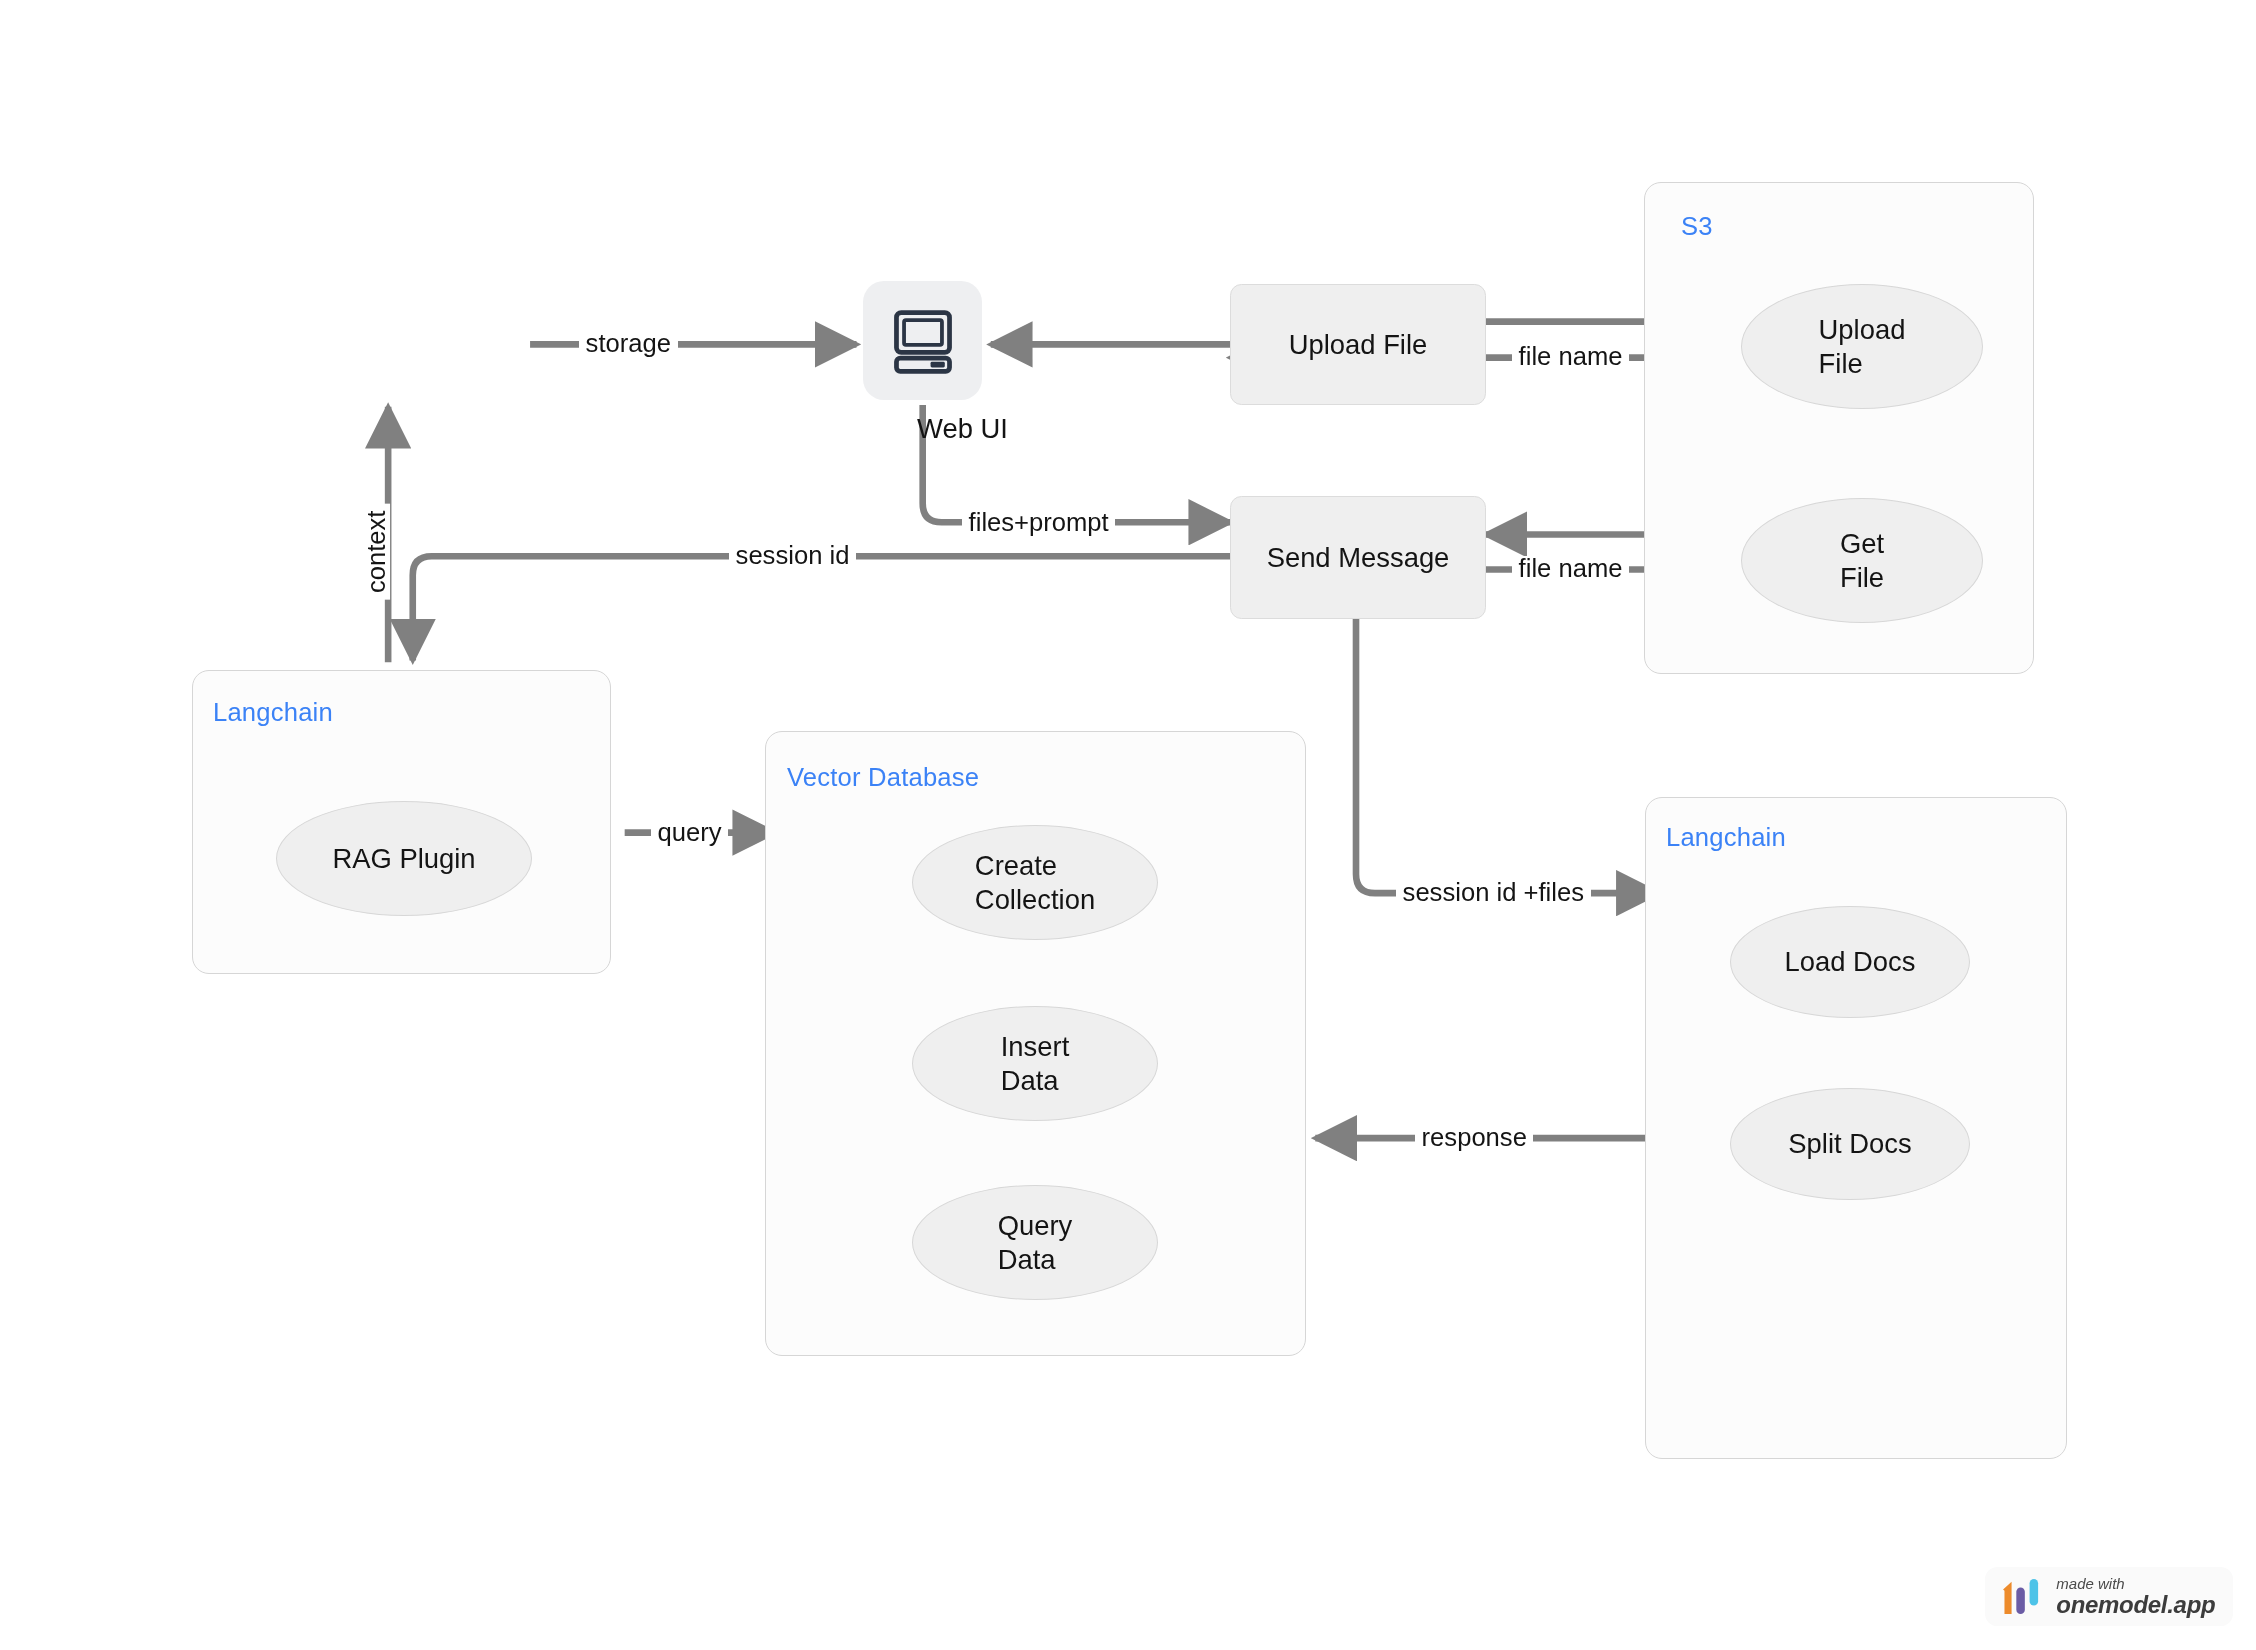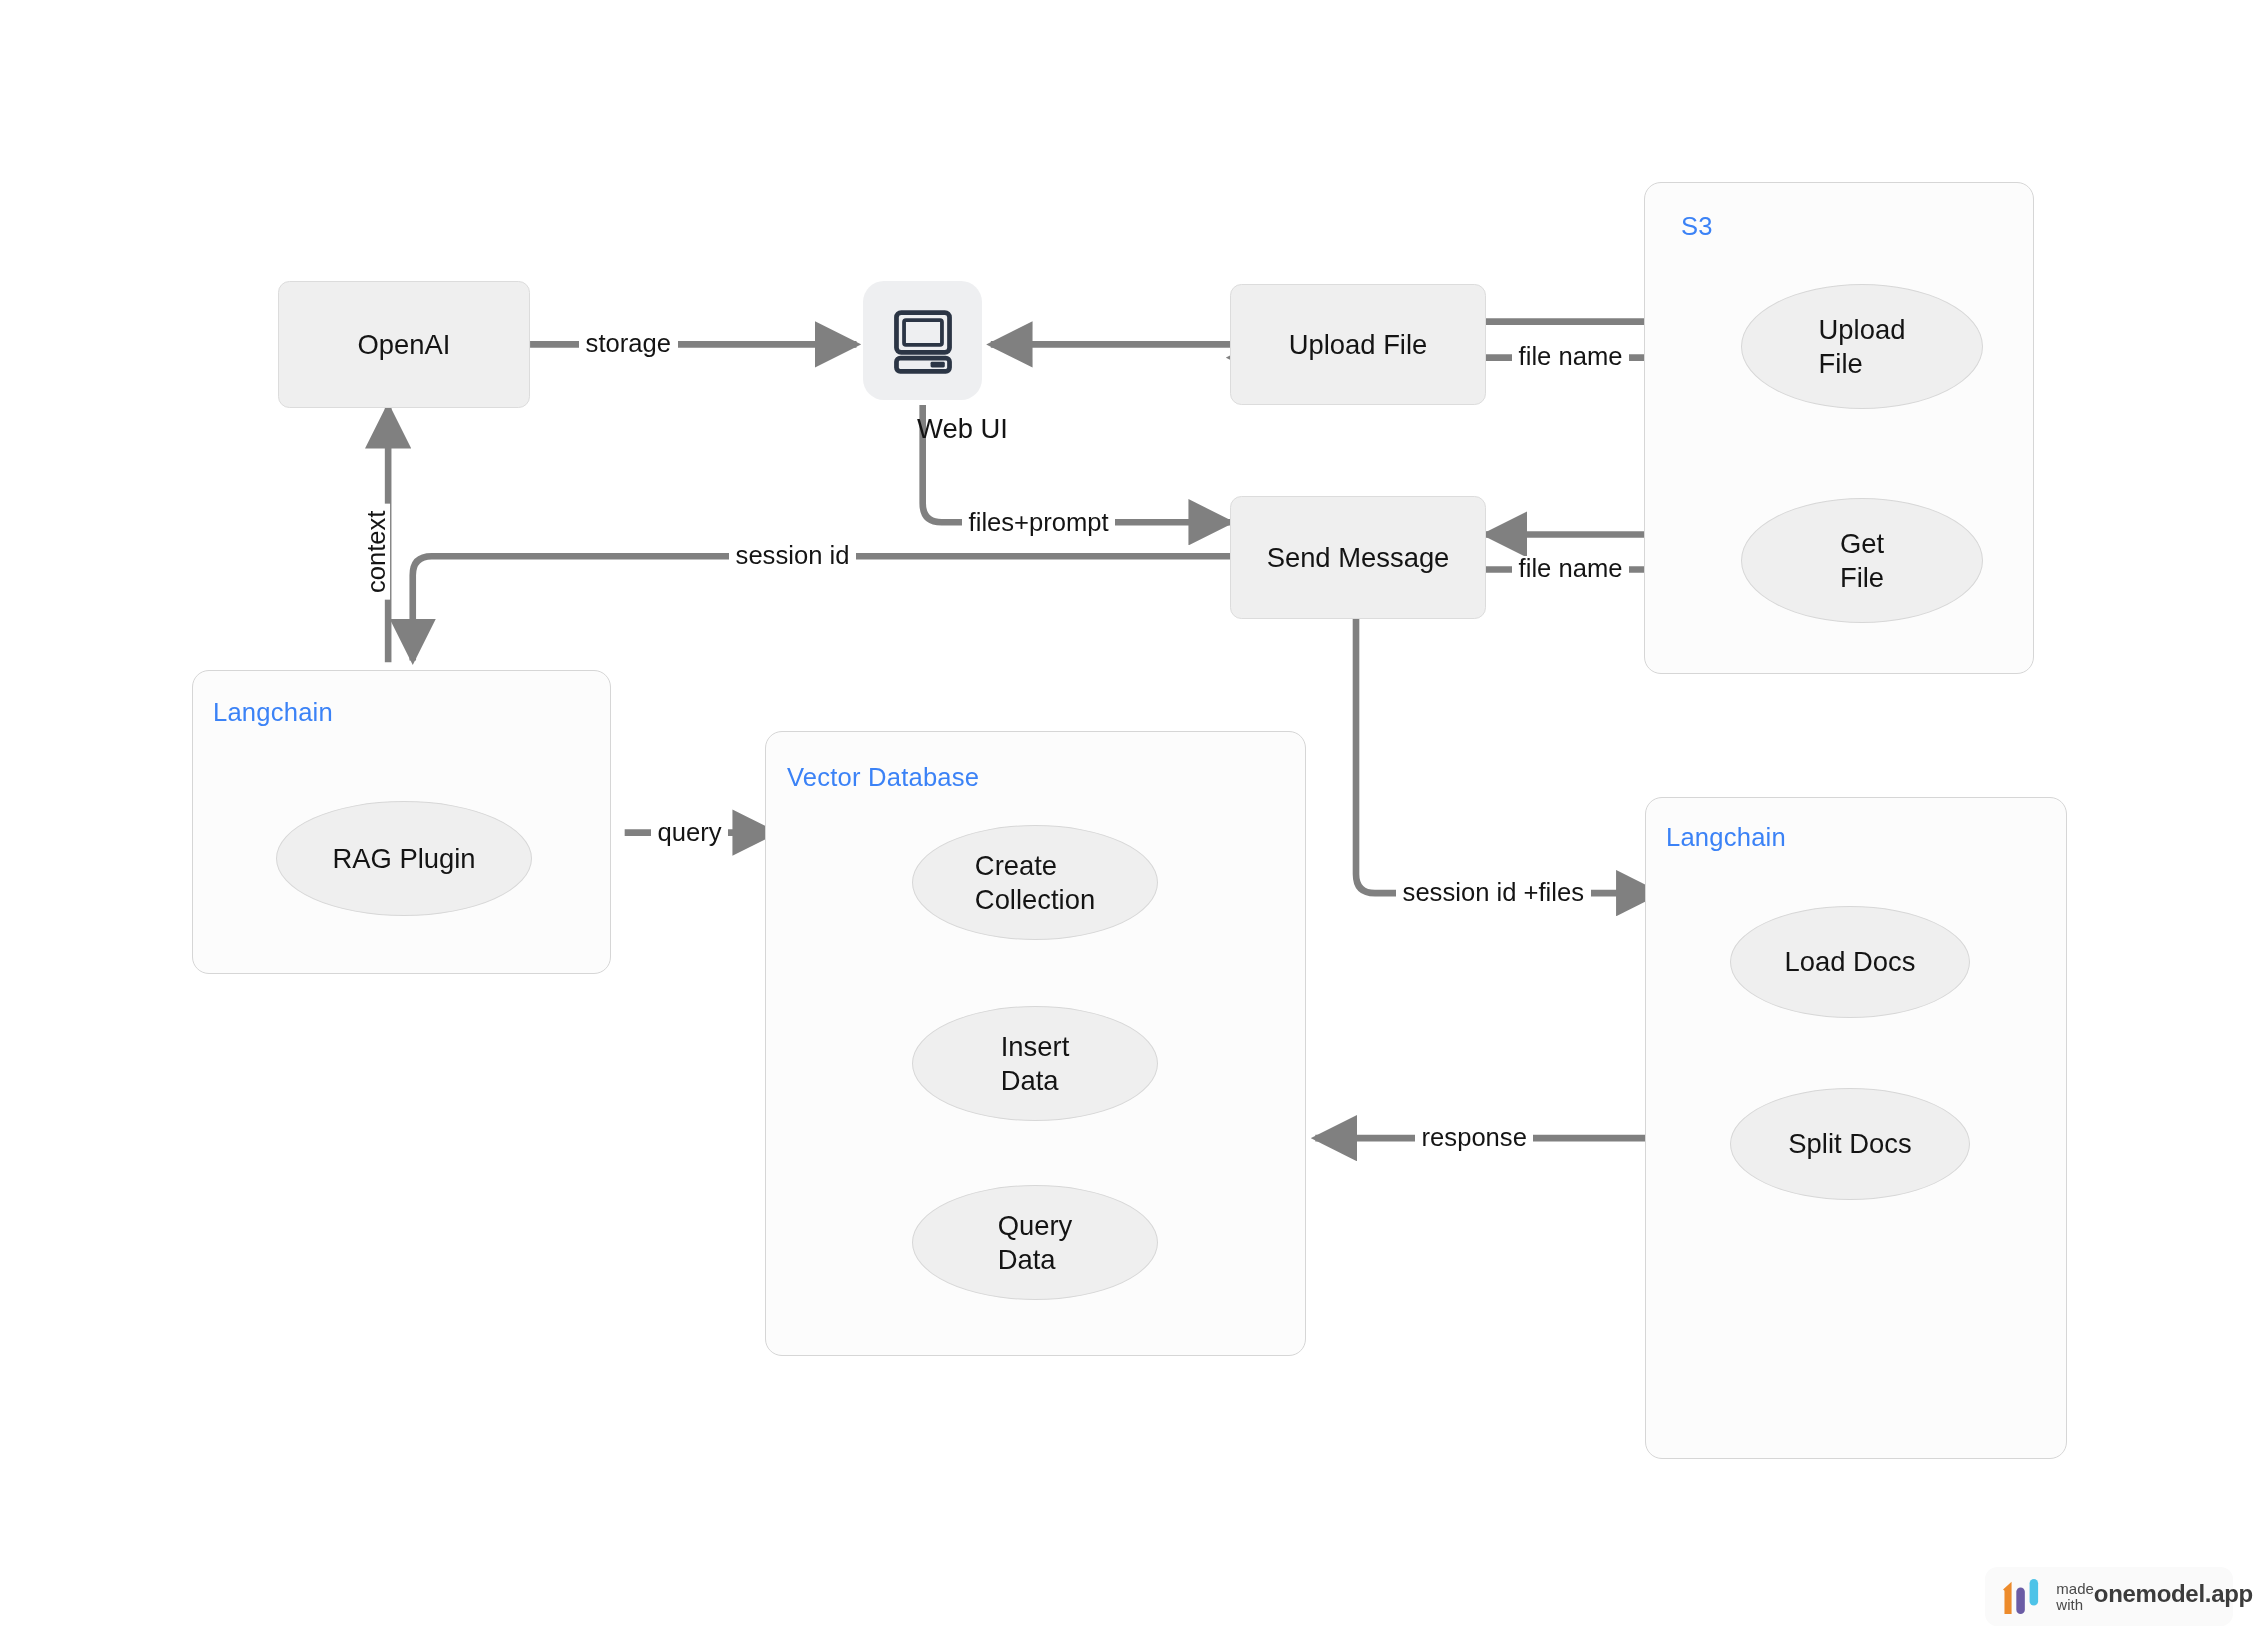--- a/index.html
+++ b/index.html
@@ -117,23 +117,24 @@
     box-sizing: border-box;
   }
   #wm-bars {
     display: flex;
     align-items: flex-end;
     gap: 3.8px;
     height: 36px;
   }
   .wm-text {
     display: flex;
-    flex-direction: row;
+    flex-direction: column;
     justify-content: center;
     line-height: 1.06;
+    font-style: italic;
   }
   .wm-made {
     font-size: 15px;
     color: #4a4a4a;
   }
   .wm-brand {
     font-size: 24px;
     font-weight: bold;
     color: #3c3c3c;
     letter-spacing: -0.3px;
@@ -214,21 +215,20 @@
   <div class="ellipse" style="left:912px; top:1006px; width:246px; height:115px;">Insert
 Data</div>
   <div class="ellipse" style="left:912px; top:1185px; width:246px; height:115px;">Query
 Data</div>
 
   <div class="group" style="left:1645px; top:797px; width:422px; height:662px;"></div>
   <div class="group-label" style="left:1666px; top:823px;">Langchain</div>
   <div class="ellipse" style="left:1730px; top:906px; width:240px; height:112px;">Load Docs</div>
   <div class="ellipse" style="left:1730px; top:1088px; width:240px; height:112px;">Split Docs</div>
 
-  <div class="node" style="left:278px; top:281px; width:252px; height:127px;">OpenAI</div>
 
   <div class="node" style="left:1230px; top:284px; width:256px; height:121px;">Upload File</div>
 
   <div class="node" style="left:1230px; top:496px; width:256px; height:123px;">Send Message</div>
 
   <div class="icon-node" style="left:863px; top:281px; width:119px; height:119px;">
     <svg width="72" height="72" viewBox="0 0 76 76">
       <rect x="10" y="8" width="56" height="42" rx="5" ry="5" fill="none" stroke="#2b3545" stroke-width="5"></rect>
       <rect x="18" y="16" width="40" height="26" rx="2" ry="2" fill="none" stroke="#2b3545" stroke-width="4"></rect>
       <rect x="10" y="56" width="56" height="14" rx="4" ry="4" fill="none" stroke="#2b3545" stroke-width="5"></rect>

